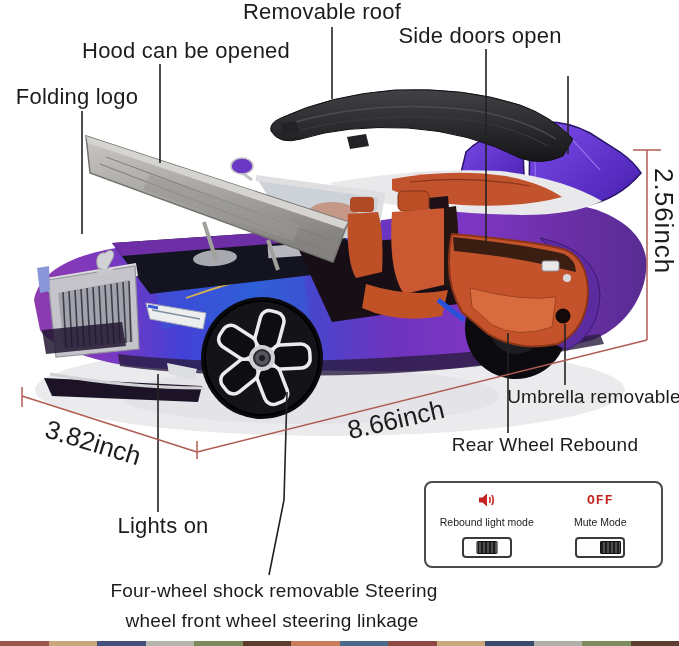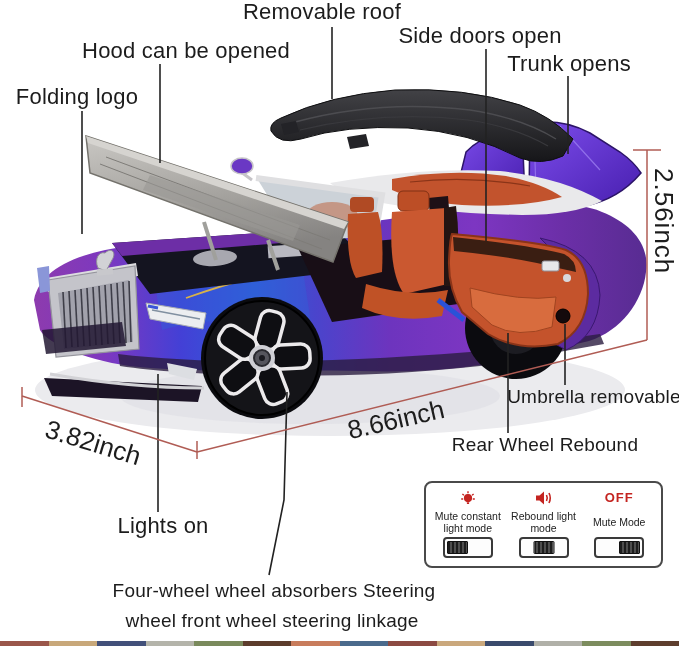--- a/index.html
+++ b/index.html
@@ -23,21 +23,21 @@
   .dim-length{left:396px;top:420px;transform:translate(-50%,-50%) rotate(-13deg);}
 
   
   .mode-panel{
     position:absolute;left:424px;top:481px;width:239px;height:87px;
     background:#fff;border:2px solid #4a4a4a;border-radius:8px;
     box-sizing:border-box;display:flex;align-items:stretch;
     padding:7px 4px 8px 4px;
   }
   .mode-col{flex:1;display:flex;flex-direction:column;align-items:center;justify-content:space-between;}
-  .mode-icon-area{height:20px;display:flex;align-items:flex-start;justify-content:center;}
+  .mode-icon-area{height:20px;display:flex;align-items:center;justify-content:center;font-family:Liberation Mono, monospace;}
   .mode-status{font-size:13px;font-weight:bold;letter-spacing:1px;}
   .mode-label{font-size:10.5px;color:#222;text-align:center;line-height:1.1;}
   .mode-label span{display:block;}
   .switch{
     width:46px;height:17px;border:2px solid #3a3a3a;border-radius:4px;
     background:#fdfdfd;position:relative;box-sizing:content-box;margin-top:2px;
   }
   .switch .knob{
     position:absolute;top:2px;width:21px;height:13px;border:1px solid #111;
     background:repeating-linear-gradient(90deg,#1d1d1d 0 2px,#4e4e4e 2px 4px);
@@ -240,51 +240,32 @@
       <path d="M22,396 L197,452"></path>
       <path d="M197,452 L647,340"></path>
       <path d="M647,150 L647,340"></path>
       <path d="M633,150 L661,150"></path>
     </g>
   </svg>
 
   <div class="label lbl-22" style="left:322px;top:0px">Removable roof</div>
   <div class="label lbl-22" style="left:186px;top:39px">Hood can be opened</div>
   <div class="label lbl-22" style="left:480px;top:24px">Side doors open</div>
-  <div class="label lbl-22" style="left:569px;top:52px">Trunk opens</div>
   <div class="label lbl-22" style="left:163px;top:514px">Lights on</div>
   <div class="label lbl-22" style="left:77px;top:85px">Folding logo</div>
   <div class="label lbl-19" style="left:594px;top:387px">Umbrella removable</div>
   <div class="label lbl-23" style="left:545px;top:435px">Rear Wheel Rebound</div>
-  <div class="label lbl-23" style="left:274px;top:581px">Four-wheel wheel absorbers Steering</div>
+  <div class="label lbl-23" style="left:274px;top:581px">Four-wheel shock removable Steering</div>
   <div class="label lbl-23" style="left:272px;top:611px">wheel front wheel steering linkage</div>
 
   <div class="dim dim-height">2.56inch</div>
   <div class="dim dim-width">3.82inch</div>
   <div class="dim dim-length">8.66inch</div>
 
   <div class="mode-panel">
-    <div class="mode-col">
-      <div class="mode-icon-area">
-        <svg width="18" height="18" viewBox="0 0 18 18">
-          <g stroke="#c42420" stroke-width="1.4" fill="none">
-            <circle cx="9" cy="8" r="3.4" fill="#c42420"></circle>
-            <path d="M7.6,11.5 L10.4,11.5 M7.9,13.2 L10.1,13.2"></path>
-            <path d="M9,1.2 L9,3.2 M3.4,4 L4.9,5.3 M14.6,4 L13.1,5.3 M2.2,9 L4.2,9 M15.8,9 L13.8,9"></path>
-          </g>
-        </svg>
-      </div>
-      <div class="mode-label">
-        <span>Mute constant</span>
-          <span>light mode</span>
-      </div>
-      <div class="switch pos-left">
-          <div class="knob"></div>
-        </div>
-    </div>
 
     <div class="mode-col">
       <div class="mode-icon-area">
         <svg width="20" height="16" viewBox="0 0 20 16">
           <polygon points="2,5.5 5.5,5.5 10,1.5 10,14.5 5.5,10.5 2,10.5" fill="#c42420"></polygon>
           <path d="M12.5,5 Q14,8 12.5,11 M15,3 Q17.5,8 15,13" stroke="#c42420" stroke-width="1.6" fill="none"></path>
         </svg>
       </div>
       <div class="mode-label">
         <span>Rebound light mode</span>

